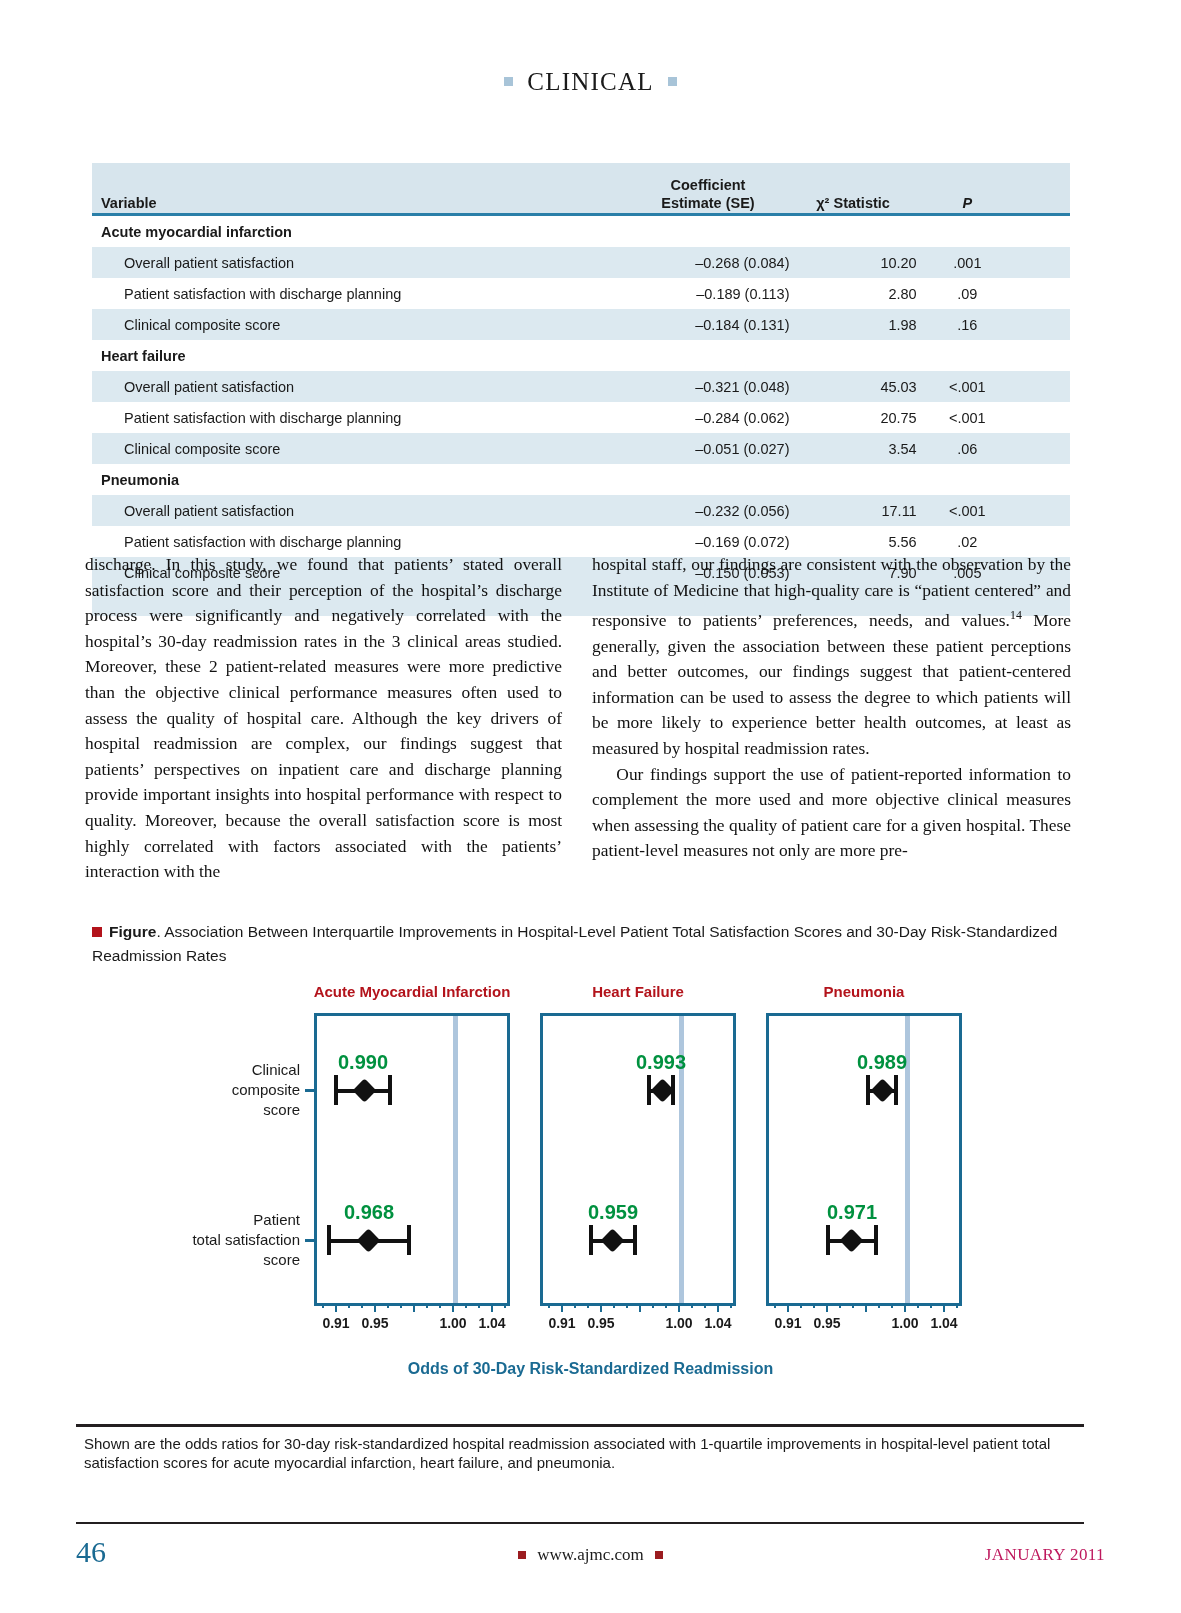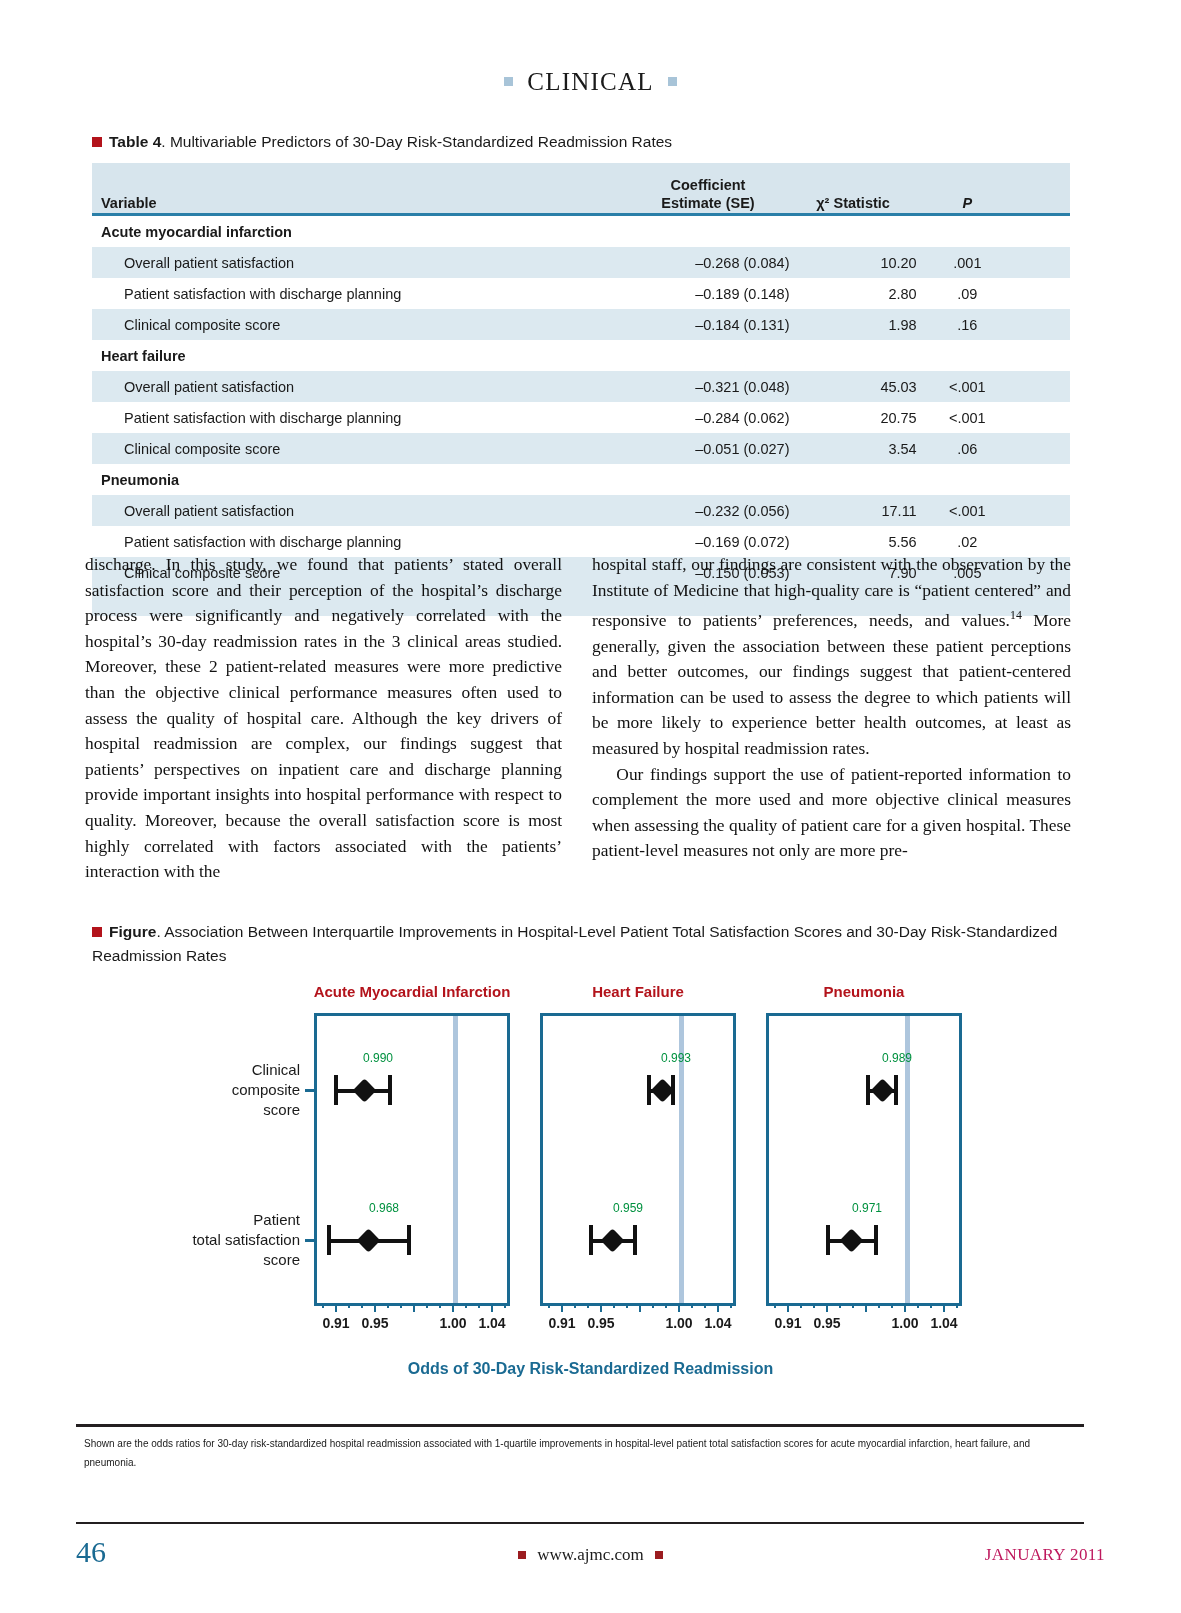--- a/index.html
+++ b/index.html
@@ -126,22 +126,22 @@
   }
   .ebar .cap.l{left:0;}
   .ebar .cap.r{right:0;}
   .ebar .dot{
     position:absolute;top:6.5px;width:17px;height:17px;background:#111;
     transform:rotate(45deg);border-radius:3px;
   }
   .ebar .val{
     position:absolute;top:-24px;
     font-family:"Liberation Sans", sans-serif;
-    font-weight:normal;font-size:12px;color:#00913f;
-    width:60px;text-align:right;
+    font-weight:bold;font-size:20px;color:#00913f;
+    width:60px;text-align:center;
   }
 
   .ylab{
     position:absolute;text-align:right;
     font-family:"Liberation Sans", sans-serif;
     font-size:15px;line-height:20px;color:#1a1a1a;width:160px;
   }
   .ytick{position:absolute;width:9px;height:3px;background:#1a6a92;}
 
   .xaxis-title{
@@ -150,21 +150,21 @@
     font-weight:bold;font-size:16px;color:#1a6a92;
   }
 
   
   .fn-rule{
     position:absolute;left:76px;top:1424px;width:1008px;height:2.5px;background:#231f20;
   }
   .footnote{
     position:absolute;left:84px;top:1434px;width:1000px;
     font-family:"Liberation Sans", sans-serif;
-    font-size:10px;line-height:19px;color:#1a1a1a;
+    font-size:15px;line-height:19px;color:#1a1a1a;
   }
 
   
   .foot-rule{
     position:absolute;left:76px;top:1522px;width:1008px;height:1.6px;background:#231f20;
   }
   .pageno{
     position:absolute;left:76px;top:1535px;
     font-family:"Liberation Serif", serif;
     font-size:30px;color:#1a6a92;
@@ -186,23 +186,20 @@
 </style>
 </head>
 <body>
 
 <div class="page">
 
   <div class="runhead">
     <span class="sq"></span><span>CLINICAL</span><span class="sq"></span>
   </div>
 
-  <div class="tbl-title">
-    <span class="redsq"></span><b>Table 4</b><span>. Multivariable Predictors of 30-Day Risk-Standardized Readmission Rates</span>
-  </div>
 
   <table class="data">
     <thead>
       <tr>
         <th class="v">
           <span class="hdr2">Variable</span>
         </th>
         <th class="c">
           <span class="hdr2">Coefficient</span>
           <span class="hdr2">Estimate (SE)</span>
@@ -224,21 +221,21 @@
           <td colspan="4">Acute myocardial infarction</td>
         </tr>
       <tr class="row shade">
         <td class="v">Overall patient satisfaction</td>
         <td class="c">–0.268 (0.084)</td>
         <td class="c">10.20</td>
         <td class="p">.001</td>
       </tr>
       <tr class="row plain">
         <td class="v">Patient satisfaction with discharge planning</td>
-        <td class="c">–0.189 (0.148)</td>
+        <td class="c">–0.189 (0.113)</td>
         <td class="c">2.80</td>
         <td class="p">.09</td>
       </tr>
       <tr class="row shade">
         <td class="v">Clinical composite score</td>
         <td class="c">–0.184 (0.131)</td>
         <td class="c">1.98</td>
         <td class="p">.16</td>
       </tr>
 

